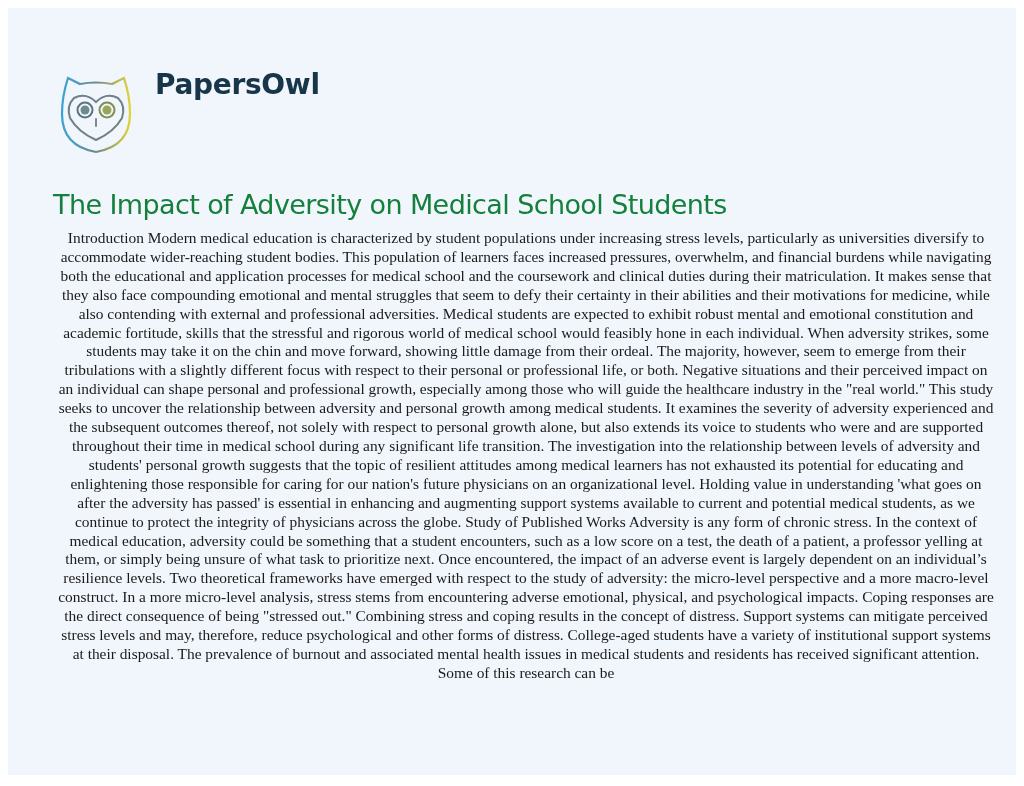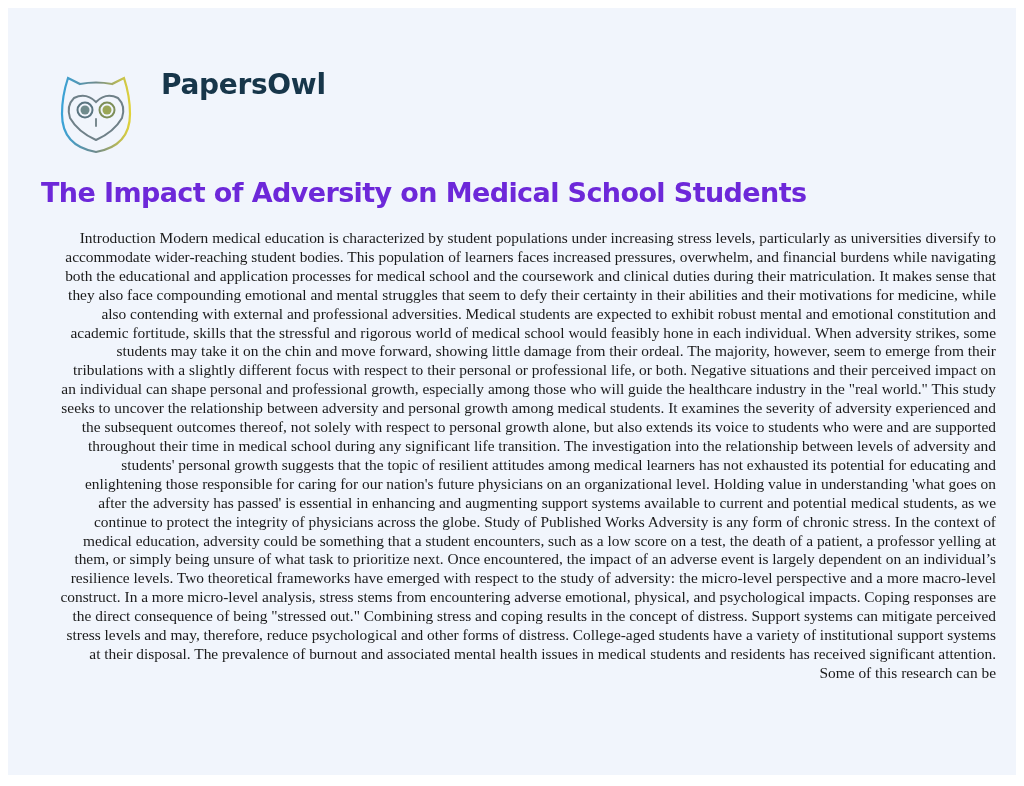--- a/index.html
+++ b/index.html
@@ -21,21 +21,21 @@
     }
     .logo {
       position: absolute;
       left: 50px;
       top: 66px;
       width: 76px;
       height: 82px;
     }
     .brand-name {
       position: absolute;
-      left: 153px;
+      left: 147px;
       top: 60px;
       font-family: "DejaVu Sans", sans-serif;
       font-weight: bold;
       font-size: 28px;
       color: #17364a;
       letter-spacing: -0.3px;
     }
     .brand-url {
       position: absolute;
       left: 151px;
@@ -43,39 +43,39 @@
       font-family: "DejaVu Sans", sans-serif;
       font-size: 14px;
       color: #4a90c8;
       letter-spacing: -0.2px;
       text-decoration: none;
     }
     .title {
       position: absolute;
       left: 33px;
       top: 169px;
-      margin: 0;
+      margin: 12px;
       font-family: "DejaVu Sans", sans-serif;
-      font-weight: bold;
+      font-weight: normal;
       font-size: 27px;
-      color: #6d28d9;
+      color: #15803d;
       letter-spacing: -0.6px;
       white-space: nowrap;
     }
     .body-text {
       position: absolute;
       left: 48px;
       top: 221px;
       width: 940px;
       margin: 0;
       font-family: "Liberation Serif", serif;
       font-size: 15.4px;
       line-height: 18.9px;
       color: #1a1a1a;
-      text-align: right;
+      text-align: center;
     }
   </style>
 </head>
 <body>
 
 <div class="card">
 
   <div class="logo">
     <svg width="76" height="82" viewBox="0 0 76 82" xmlns="http://www.w3.org/2000/svg">
       <defs>

